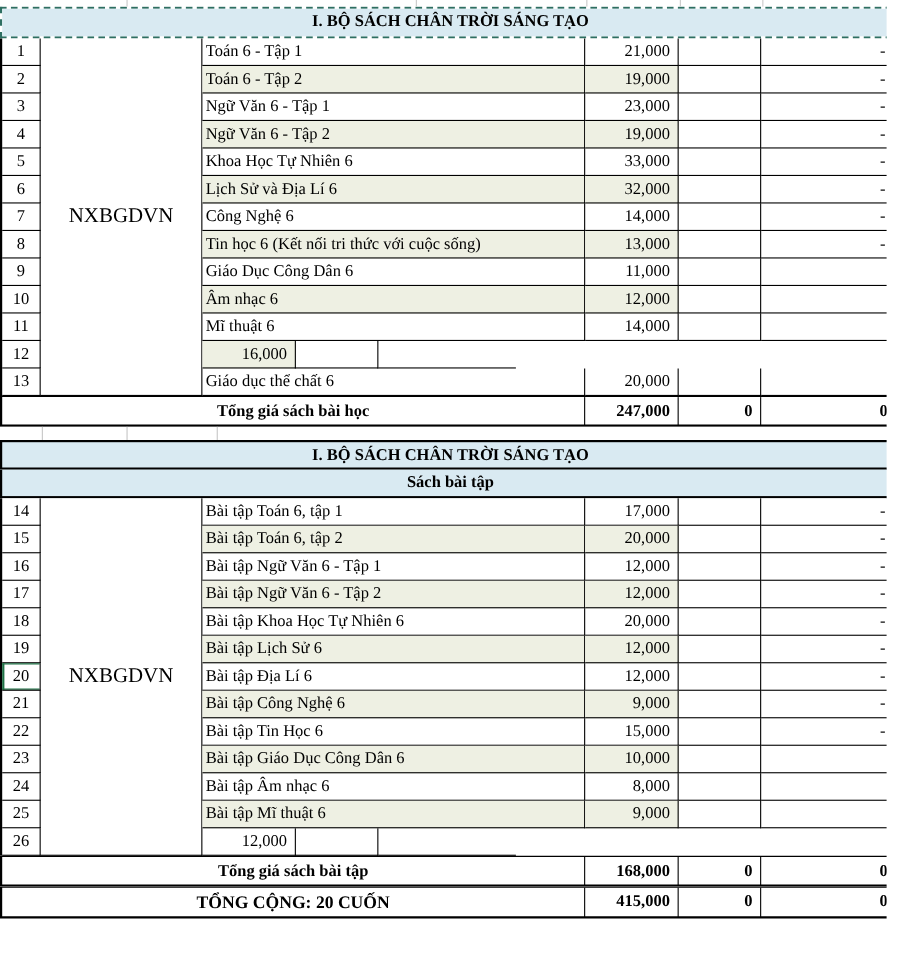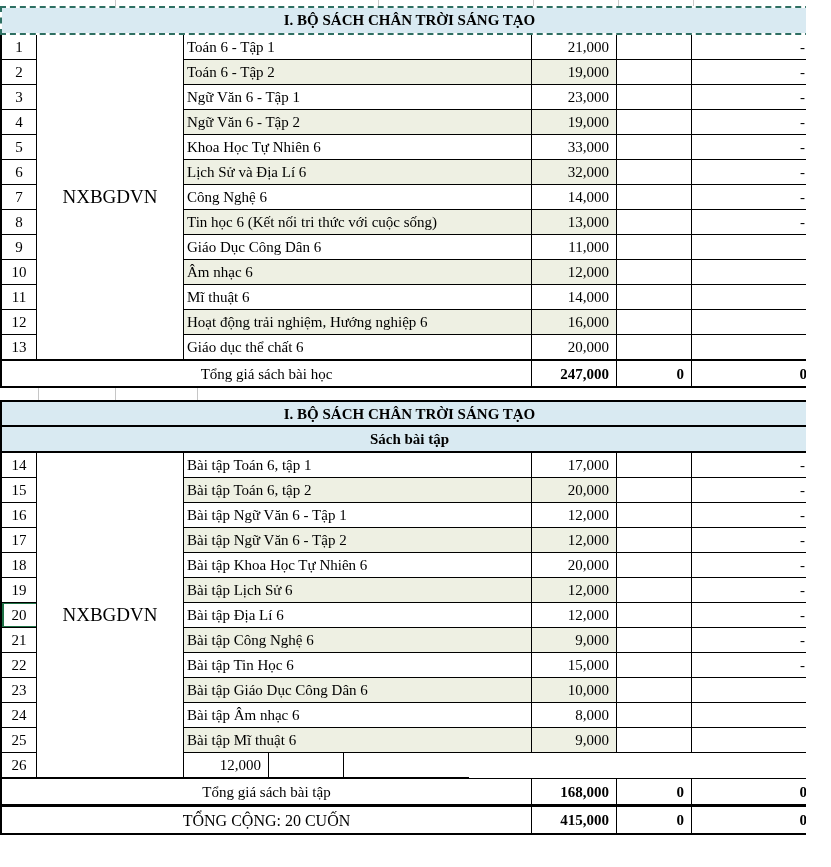--- a/index.html
+++ b/index.html
@@ -30,21 +30,21 @@
   .c1{width:35px;border-right:1px solid #000;text-align:center;}
   .c3{width:348px;border-right:1px solid #000;padding-left:3px;}
   .c4{width:85px;border-right:1px solid #000;text-align:right;padding-right:7px;}
   .c5{width:75px;border-right:1px solid #000;text-align:right;padding-right:7px;}
   .c6{width:125px;text-align:right;padding-right:12px;}
   .shaded{background:#eef0e3;}
   .active-cell{box-shadow:inset 2px 0 0 #1f7246, inset 0 1px 0 #1f7246, inset 0 -1px 0 #1f7246;}
 
   .total-row{display:flex;height:28px;border-top:1px solid #000;border-bottom:2px solid #000;font-weight:bold;}
   .total-row .cell{height:26px;line-height:26px;border-bottom:none;}
-  .tlabel{box-sizing:border-box;width:530px;border-right:1px solid #000;text-align:center;font-weight:normal;font-size:15px;}
+  .tlabel{box-sizing:border-box;width:530px;border-right:1px solid #000;text-align:center;font-weight:bold;font-size:15px;}
   .grand .tlabel{font-size:16px;}
   .grand{height:29px;}
   .grand .cell{height:27px;line-height:27px;}
 
   .gap{position:relative;height:12px;width:831px;background:#fff;}
   .gap .vtick{background:#c6c6c6;}
 
   
   .right-gutter{position:absolute;left:819px;top:6px;width:12px;height:849px;
     background:repeating-linear-gradient(to bottom,#fff 0px,#fff 24px,#d2d2d2 24px,#d2d2d2 25px);}
@@ -148,21 +148,20 @@
           <div class="cell c5"></div>
           <div class="cell c6"></div>
         </div>
         <div class="trow">
           <div class="cell c3">Mĩ thuật 6</div>
           <div class="cell c4">14,000</div>
           <div class="cell c5"></div>
           <div class="cell c6"></div>
         </div>
         <div class="trow">
-          <div class="cell c3 shaded">Hoạt động trải nghiệm, Hướng nghiệp 6</div>
           <div class="cell c4 shaded">16,000</div>
           <div class="cell c5"></div>
           <div class="cell c6"></div>
         </div>
         <div class="trow">
           <div class="cell c3">Giáo dục thể chất 6</div>
           <div class="cell c4">20,000</div>
           <div class="cell c5"></div>
           <div class="cell c6"></div>
         </div>

